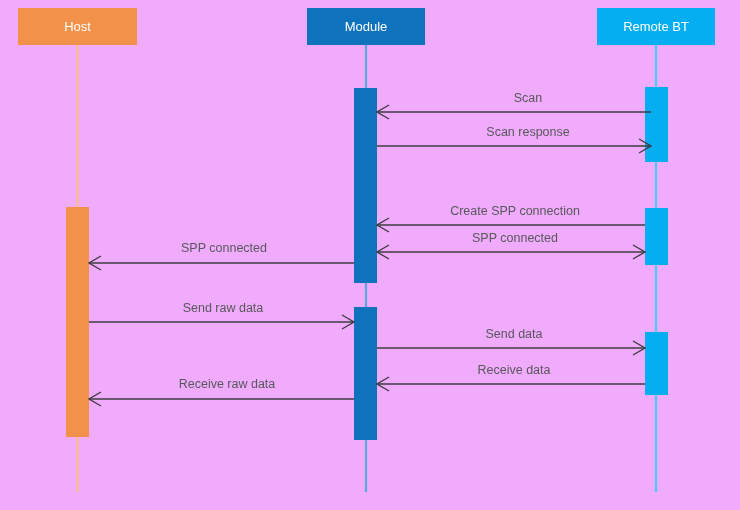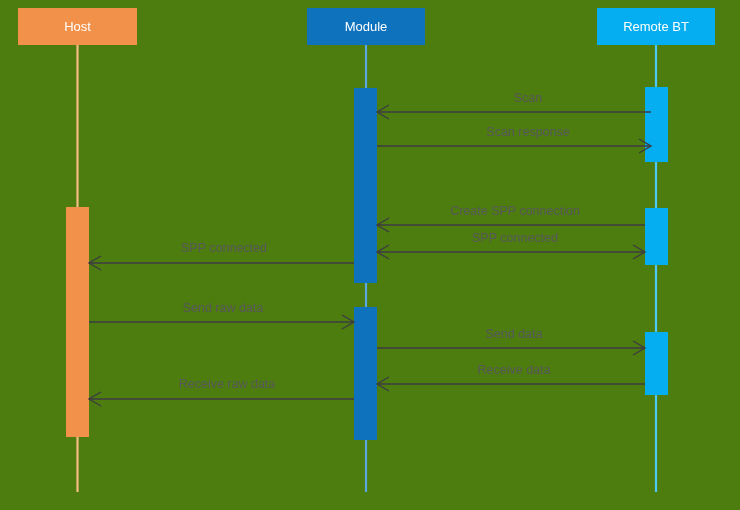--- a/index.html
+++ b/index.html
@@ -7,21 +7,21 @@
     padding: 0;
     background: #ffffff;
   }
   body {
     font-family: "Liberation Sans", sans-serif;
   }
   #diagram-root {
     position: relative;
     width: 740px;
     height: 510px;
-    background: #4d7c0f;
+    background: #f0abfc;
     overflow: hidden;
   }
   #seq-svg {
     position: absolute;
     left: 0;
     top: 0;
     width: 740px;
     height: 510px;
     display: block;
   }

